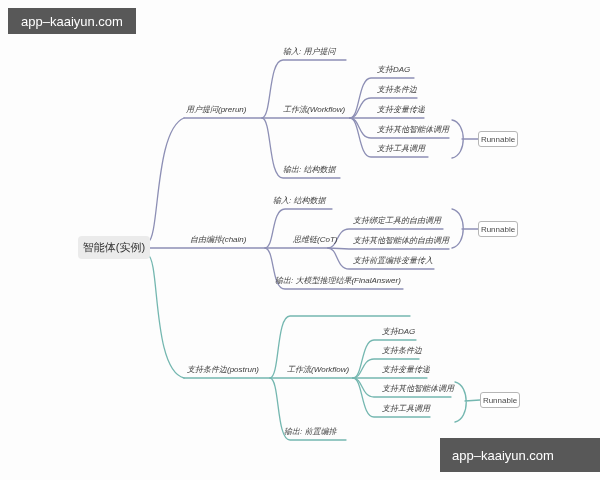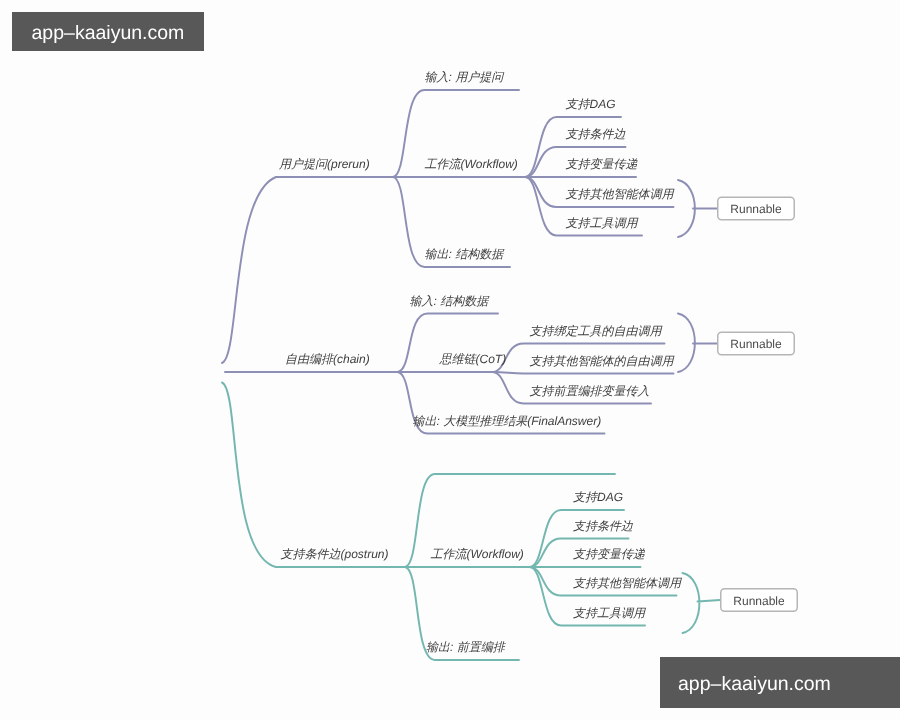--- a/index.html
+++ b/index.html
@@ -16,21 +16,21 @@
     position:absolute;font-size:8px;line-height:10px;color:#3d3d3d;
     white-space:nowrap;letter-spacing:0;font-style:italic;
   }
   .root-node{
     position:absolute;left:78px;top:236px;width:72px;height:23px;
     background:#ebebeb;border-radius:4px;color:#333;
     display:flex;align-items:center;justify-content:center;
     font-size:11px;white-space:nowrap;
   }
   .runnable-box{
-    position:absolute;width:52px;height:16px;box-sizing:border-box;
+    position:absolute;width:40px;height:16px;box-sizing:border-box;
     background:#ffffff;border:1px solid #b6b6b6;border-radius:3px;
     color:#4a4a4a;font-size:8px;
     display:flex;align-items:center;justify-content:center;white-space:nowrap;
   }
   .wm{
     position:absolute;background:#585858;color:#ffffff;
     font-size:13px;white-space:nowrap;
     display:flex;align-items:center;
   }
   .wm-tl{left:8px;top:8px;height:26px;padding:0 13px;}
@@ -67,20 +67,21 @@
     <path class="wire-teal" d="M 270 378 C 280 377 276 316 290 316 L 410 316" stroke="#74b7b0"></path>
     <path class="wire-teal" d="M 270 378 C 280 379 276 440 290 440 L 346 440" stroke="#74b7b0"></path>
     <path class="wire-teal" d="M 353 378 C 363 378 361 340 374 340 L 416 340" stroke="#74b7b0"></path>
     <path class="wire-teal" d="M 353 378 C 363 378 361 359 374 359 L 419 359" stroke="#74b7b0"></path>
     <path class="wire-teal" d="M 353 378 L 427 378" stroke="#74b7b0"></path>
     <path class="wire-teal" d="M 353 378 C 363 378 361 397 374 397 L 451 397" stroke="#74b7b0"></path>
     <path class="wire-teal" d="M 353 378 C 363 378 361 417 374 417 L 430 417" stroke="#74b7b0"></path>
     <path class="wire-teal" d="M 455 382 C 470 385 470 419 455 422 M 465 401 L 480 400" stroke="#74b7b0"></path>
   </svg>
 
+  <div class="root-node">智能体(实例)</div>
 
   <span class="lbl" style="left:186px;top:105px">用户提问(prerun)</span>
   <span class="lbl" style="left:283px;top:47px">输入: 用户提问</span>
   <span class="lbl" style="left:283px;top:105px">工作流(Workflow)</span>
   <span class="lbl" style="left:283px;top:165px">输出: 结构数据</span>
   <span class="lbl" style="left:377px;top:65px">支持DAG</span>
   <span class="lbl" style="left:377px;top:85px">支持条件边</span>
   <span class="lbl" style="left:377px;top:105px">支持变量传递</span>
   <span class="lbl" style="left:377px;top:125px">支持其他智能体调用</span>
   <span class="lbl" style="left:377px;top:144px">支持工具调用</span>

